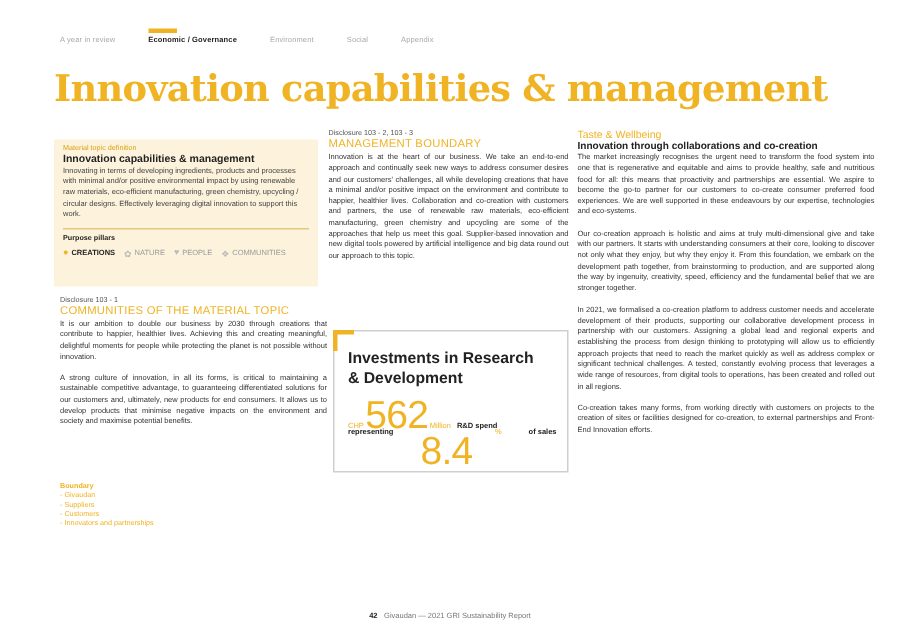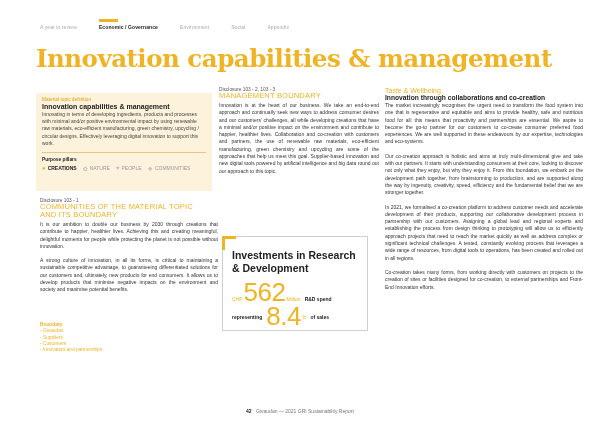--- a/index.html
+++ b/index.html
@@ -32,26 +32,26 @@
     .col1-disc { position: absolute; top: 198px; left: 40px; width: 178px; }
     .col1-disc .body-text { margin-top: 2px; }
     .col1-disc .body-text + .body-text { margin-top: 7px; }
 
     .boundary { position: absolute; top: 322px; left: 40px; font-size: 4.8px; color: #f0b323; line-height: 6.3px; }
     .boundary .b-title { font-weight: bold; }
 
     .col2 { position: absolute; top: 87px; left: 219px; width: 160px; }
     .col2 .body-text { margin-top: 2px; }
 
-    .rd-box { position: absolute; top: 220px; left: 222px; width: 146px; height: 95px; border: 1px solid #cfcfcf; border-top-color: #cfcfcf; background: #fff; margin-top: 16px; }
+    .rd-box { position: absolute; top: 220px; left: 222px; width: 157px; height: 95px; border: 1px solid #cfcfcf; border-top-color: #cfcfcf; background: #fff; }
     .rd-box::before { content: ""; position: absolute; top: -1px; left: -1px; width: 14px; height: 3px; background: #f0b323; }
     .rd-box::after { content: ""; position: absolute; top: -1px; left: -1px; width: 3px; height: 14px; background: #f0b323; }
     .rd-title { position: absolute; top: 12px; left: 9px; font-size: 10.5px; font-weight: bold; color: #222; line-height: 13px; }
     .rd-row1 { position: absolute; top: 40px; left: 9px; display: flex; align-items: baseline; gap: 1px; white-space: nowrap; }
-    .rd-row2 { position: absolute; top: 64px; left: 9px; display: flex; align-items: center; gap: 1px; white-space: nowrap; }
+    .rd-row2 { position: absolute; top: 64px; left: 9px; display: flex; align-items: flex-start; gap: 15px; white-space: nowrap; }
     .rd-small-y { font-size: 5px; color: #f0b323; }
     .rd-small-d { font-size: 5px; color: #222; font-weight: bold; }
     .rd-big { font-size: 26px; font-weight: normal; color: #f0b323; letter-spacing: -0.5px; }
     .rd-spend { margin-left: 3px; }
 
     .col3 { position: absolute; top: 87px; left: 385px; width: 198px; }
     .col3-cat { font-size: 7px; color: #f0b323; }
     .col3-title { font-size: 6.7px; font-weight: bold; color: #222; }
     .col3 .body-text { margin-top: 1px; }
     .col3 .body-text + .body-text { margin-top: 7px; }
@@ -94,21 +94,20 @@
     <span class="pillar">
       <span class="ico">❖</span>
       <span>COMMUNITIES</span>
     </span>
   </div>
 </div>
 
 <div class="col1-disc">
   <div class="disc-label">Disclosure 103 - 1</div>
   <div class="disc-heading">COMMUNITIES OF THE MATERIAL TOPIC</div>
-  <div class="disc-heading">AND ITS BOUNDARY</div>
   <p class="body-text">It is our ambition to double our business by 2030 through creations that contribute to happier, healthier lives. Achieving this and creating meaningful, delightful moments for people while protecting the planet is not possible without innovation.</p>
   <p class="body-text">A strong culture of innovation, in all its forms, is critical to maintaining a sustainable competitive advantage, to guaranteeing differentiated solutions for our customers and, ultimately, new products for end consumers. It allows us to develop products that minimise negative impacts on the environment and society and maximise potential benefits.</p>
 </div>
 
 <div class="boundary">
   <div class="b-title">Boundary</div>
   <div>- Givaudan</div>
   <div>- Suppliers</div>
   <div>- Customers</div>
   <div>- Innovators and partnerships</div>

